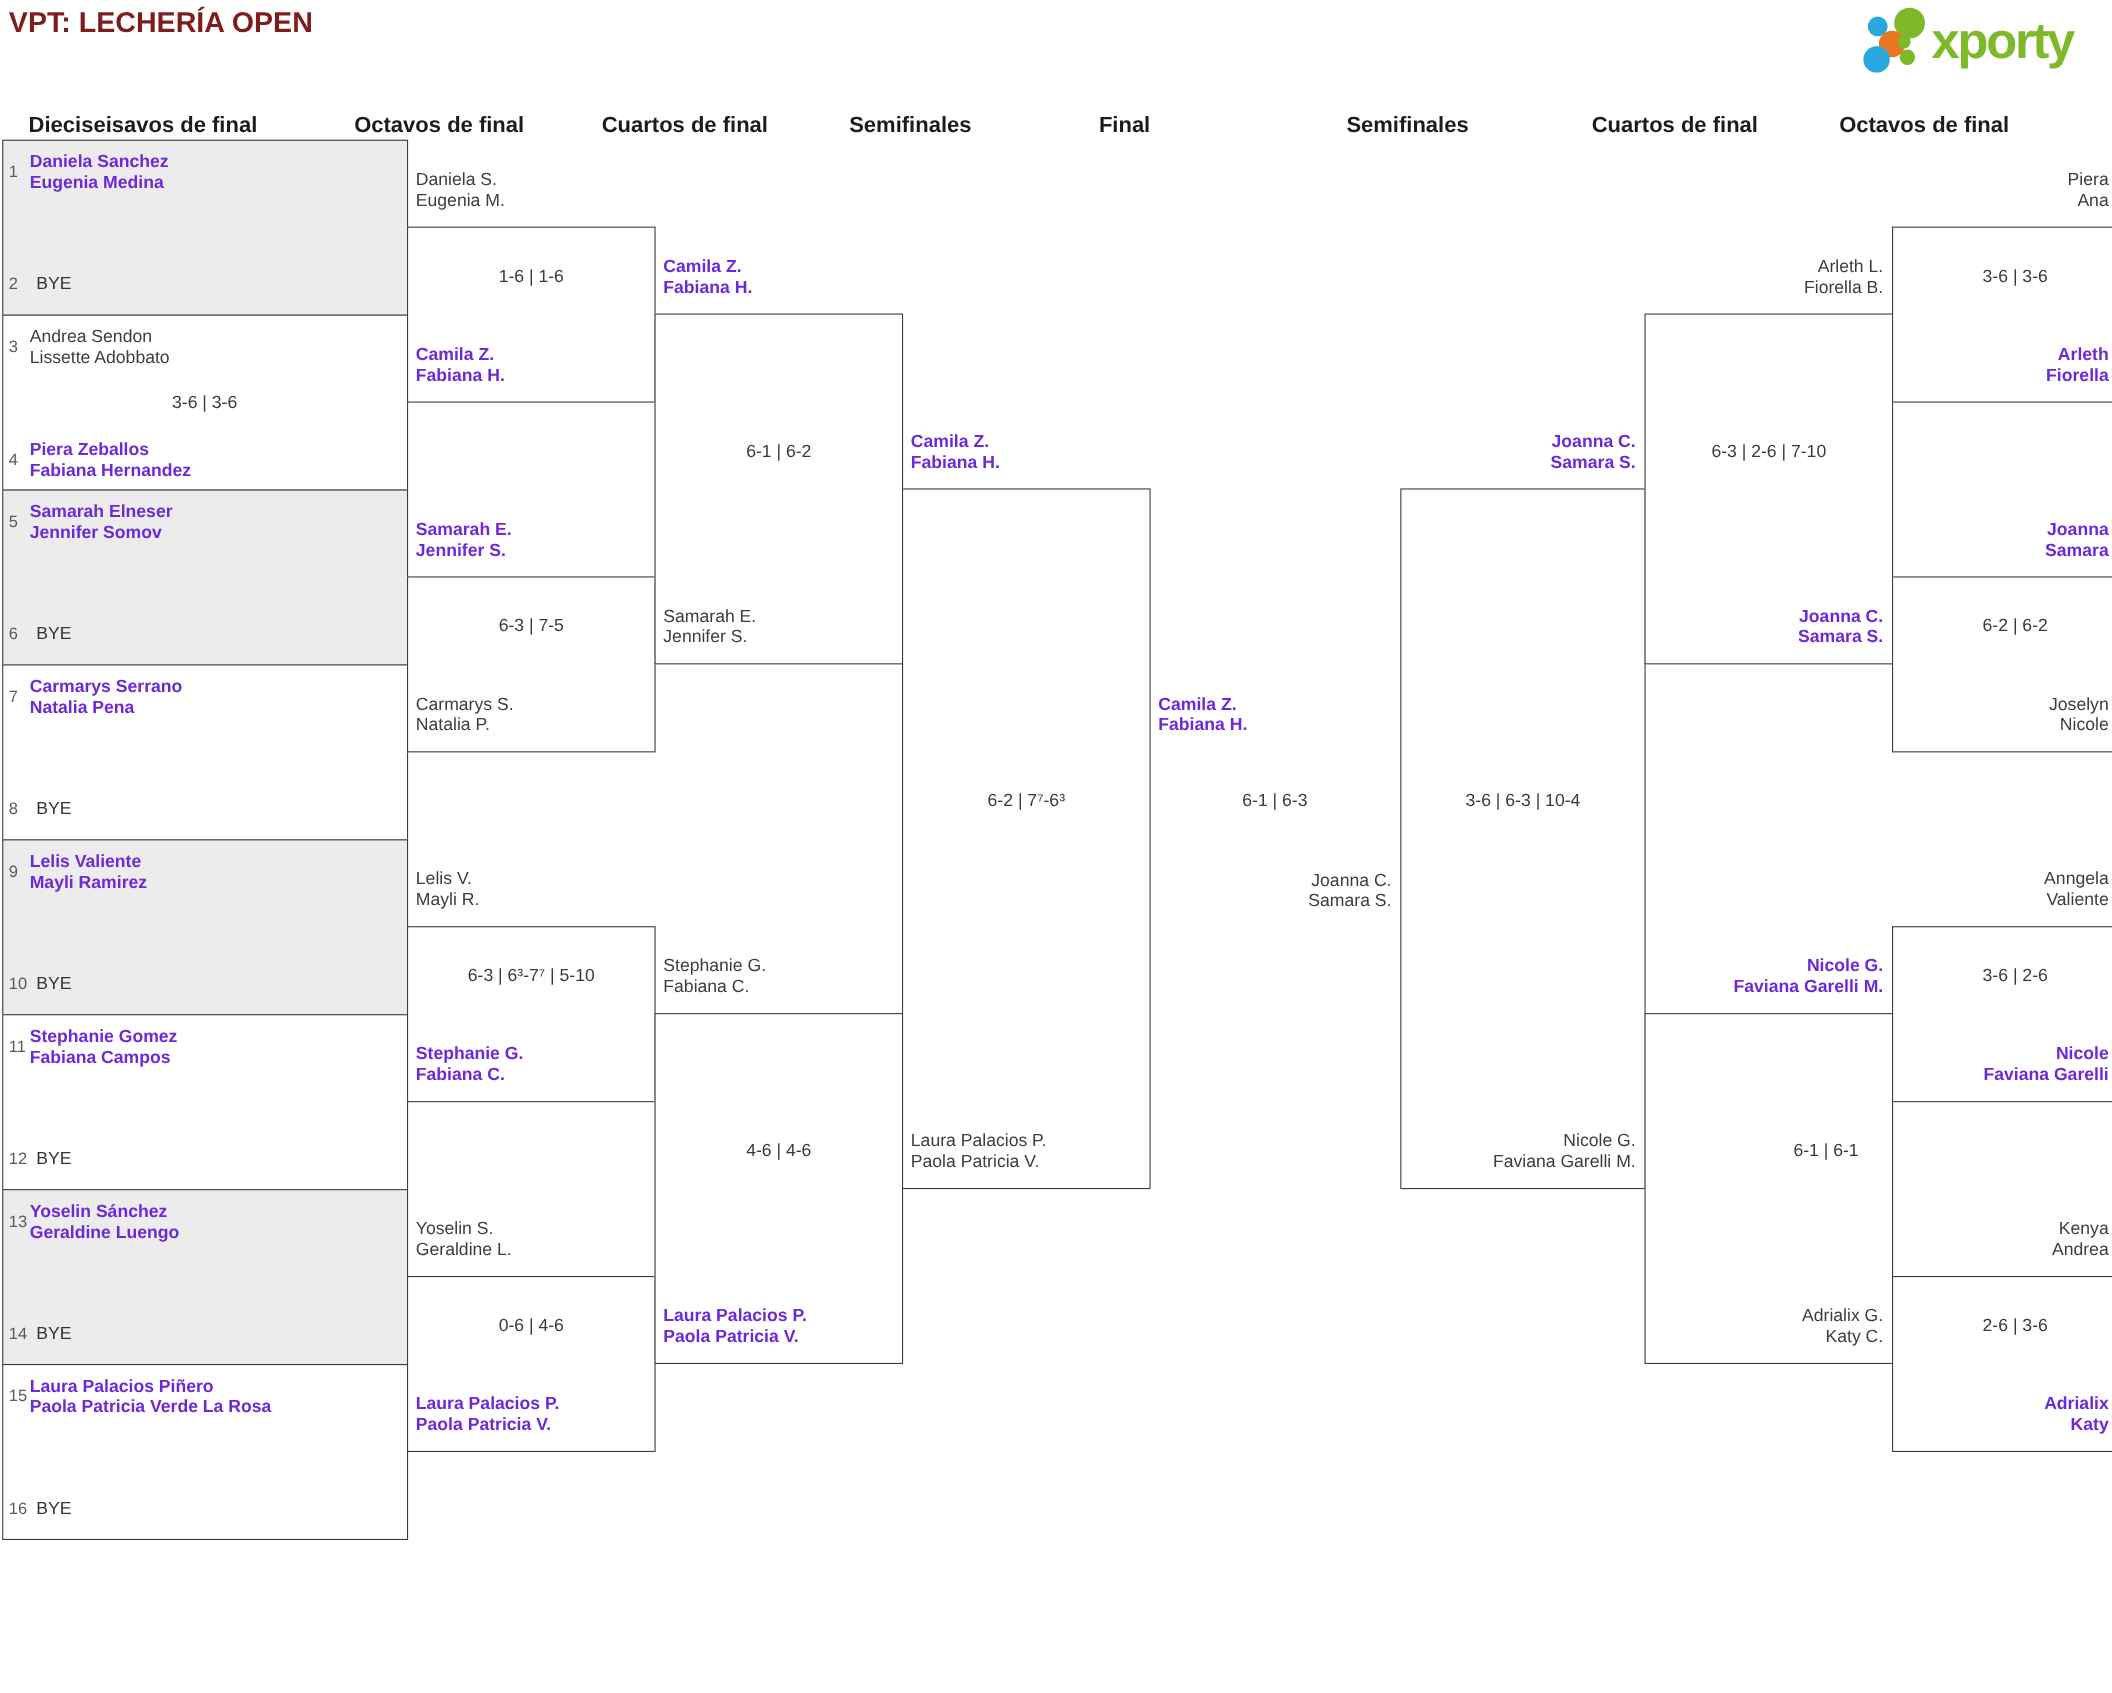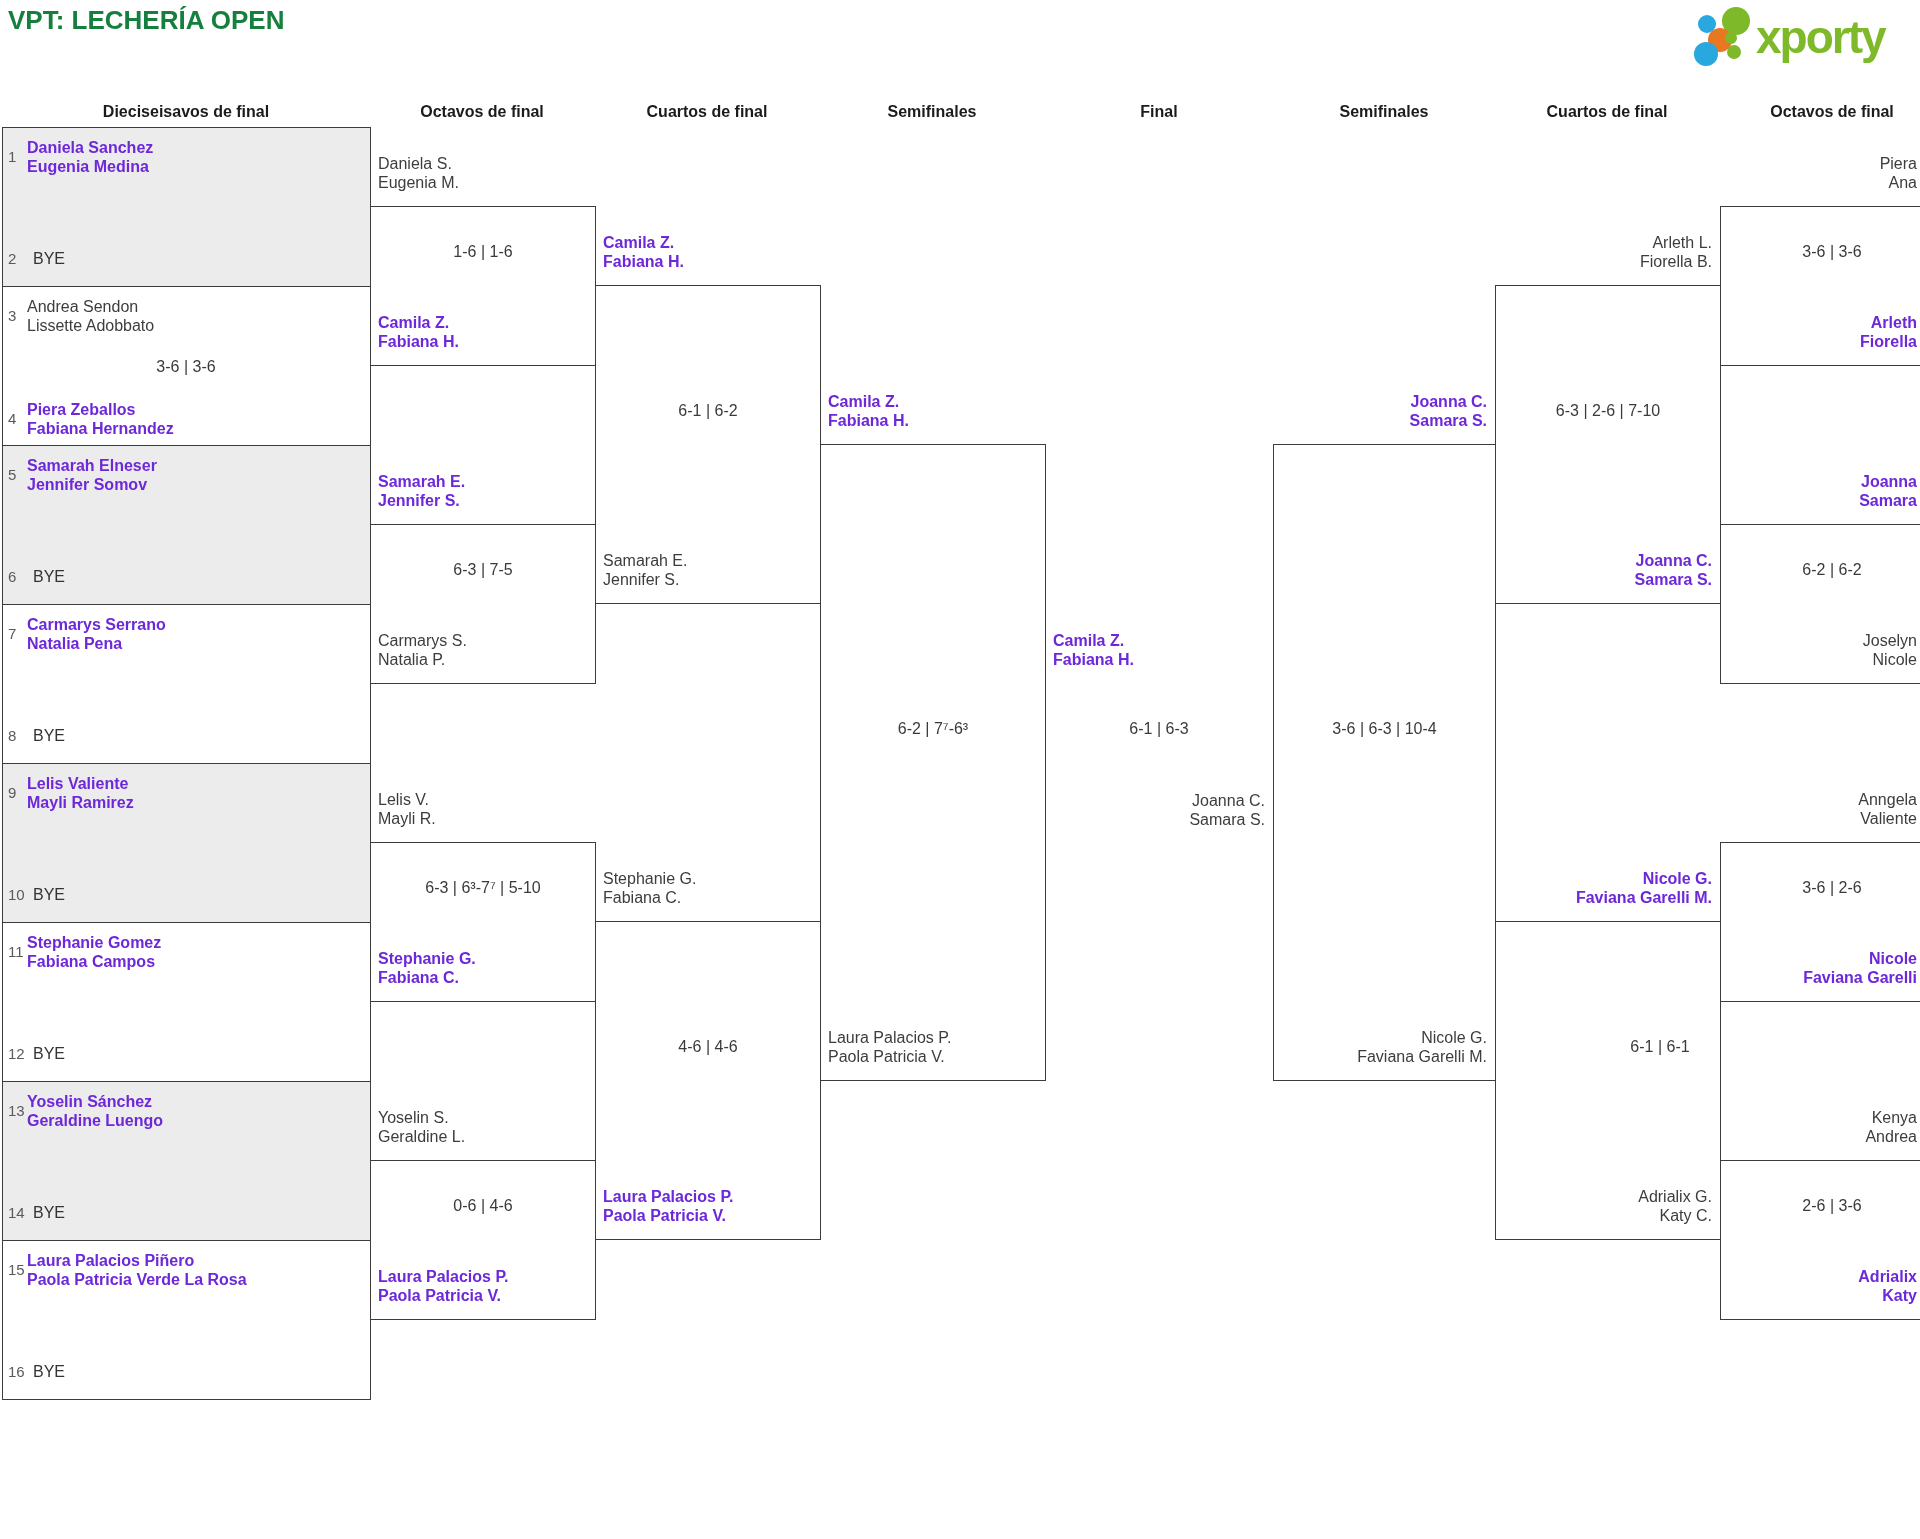--- a/index.html
+++ b/index.html
@@ -1,19 +1,19 @@
 <!DOCTYPE html>
 <html><head>
 <meta charset="utf-8">
 <style>
   html,body{margin:0;padding:0;background:#fff;}
   #page{position:relative;width:1920px;height:1539px;background:#fff;overflow:hidden;
         font-family:"Liberation Sans", sans-serif;}
-  .ttl{position:absolute;left:8px;font-weight:700;color:#15803d;font-size:26px;line-height:32px;white-space:nowrap;}
-  .hdr{position:absolute;top:103px;width:320px;text-align:center;font-size:16px;font-weight:600;color:#1b1b1b;white-space:nowrap;}
+  .ttl{position:absolute;left:8px;font-weight:700;color:#7f1d1d;font-size:26px;line-height:32px;white-space:nowrap;}
+  .hdr{position:absolute;top:103px;width:320px;text-align:left;font-size:20px;font-weight:600;color:#1b1b1b;white-space:nowrap;}
   .bx{position:absolute;box-sizing:border-box;border:1px solid #3c3c3c;background:#fff;}
   .gy{background:#ececec;}
   .nm{position:absolute;font-size:16px;line-height:19px;color:#3d3d3d;white-space:nowrap;}
   .nm.b{font-weight:700;color:#6d28d9;}
   .nm.r{text-align:right;}
   .sc{position:absolute;font-size:16px;line-height:19px;color:#3a3a3a;text-align:center;white-space:nowrap;}
   .sn{position:absolute;font-size:15px;line-height:19px;color:#5a5a5a;}
   .bye{position:absolute;font-size:16px;line-height:19px;color:#333;}
   .dot{position:absolute;border-radius:50%;}
   .logotext{position:absolute;left:1756px;top:12px;font-size:46px;line-height:50px;font-weight:800;

